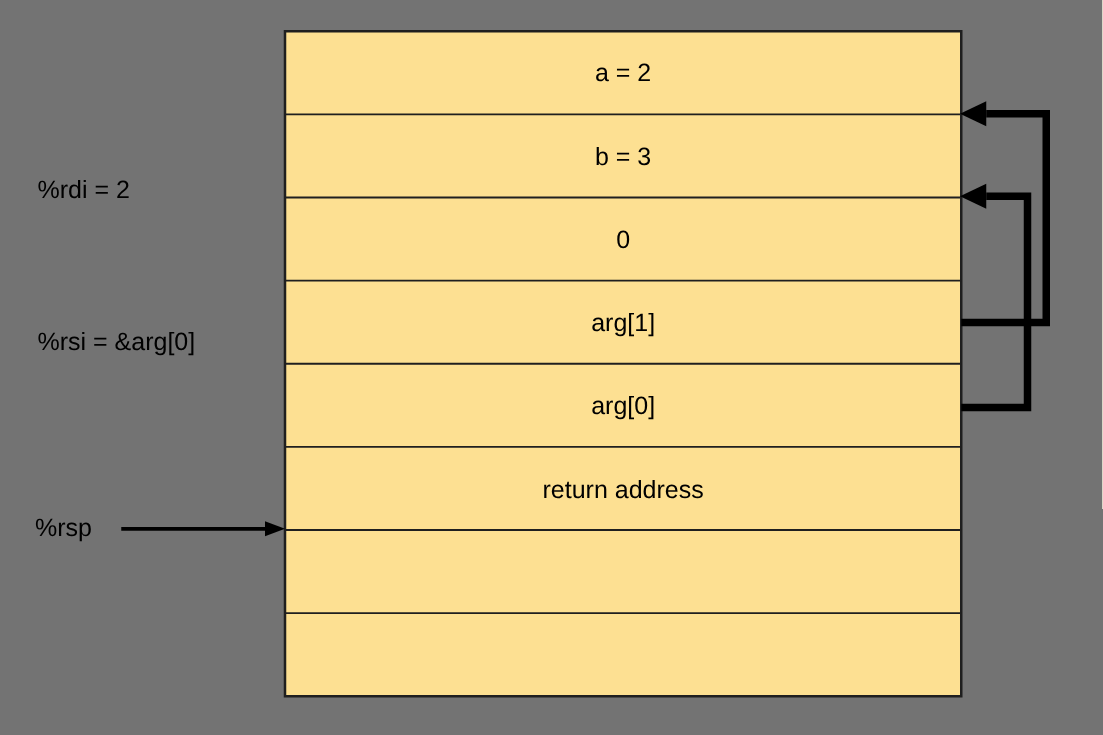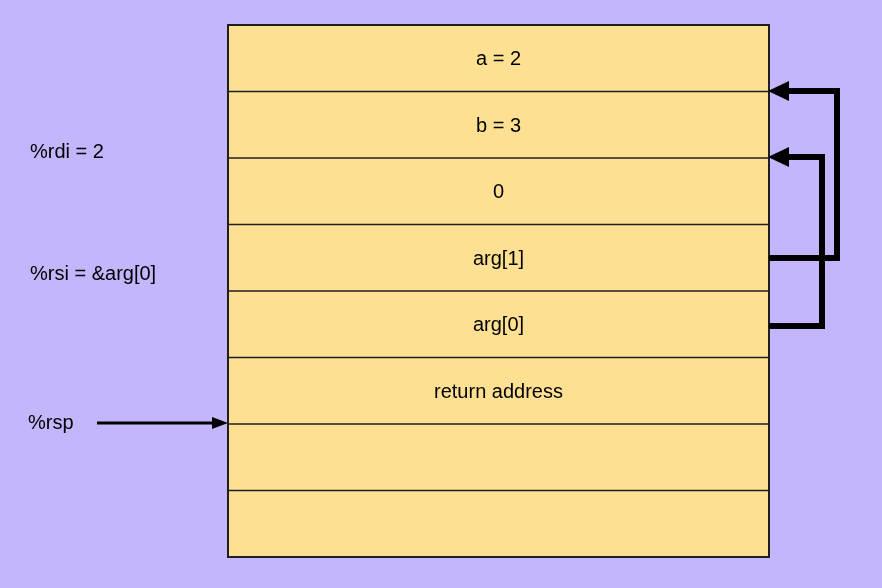--- a/index.html
+++ b/index.html
@@ -4,21 +4,21 @@
 <style>
   html, body {
     margin: 0;
     padding: 0;
     background: #ffffff;
   }
   .canvas {
     position: relative;
     width: 882px;
     height: 588px;
-    background: #c4b5fd;
+    background: #737373;
     font-family: "Liberation Sans", sans-serif;
   }
   svg.diagram {
     display: block;
     width: 882px;
     height: 588px;
   }
   .stack-rect {
     stroke: #1f1f1f;
     stroke-width: 2;

